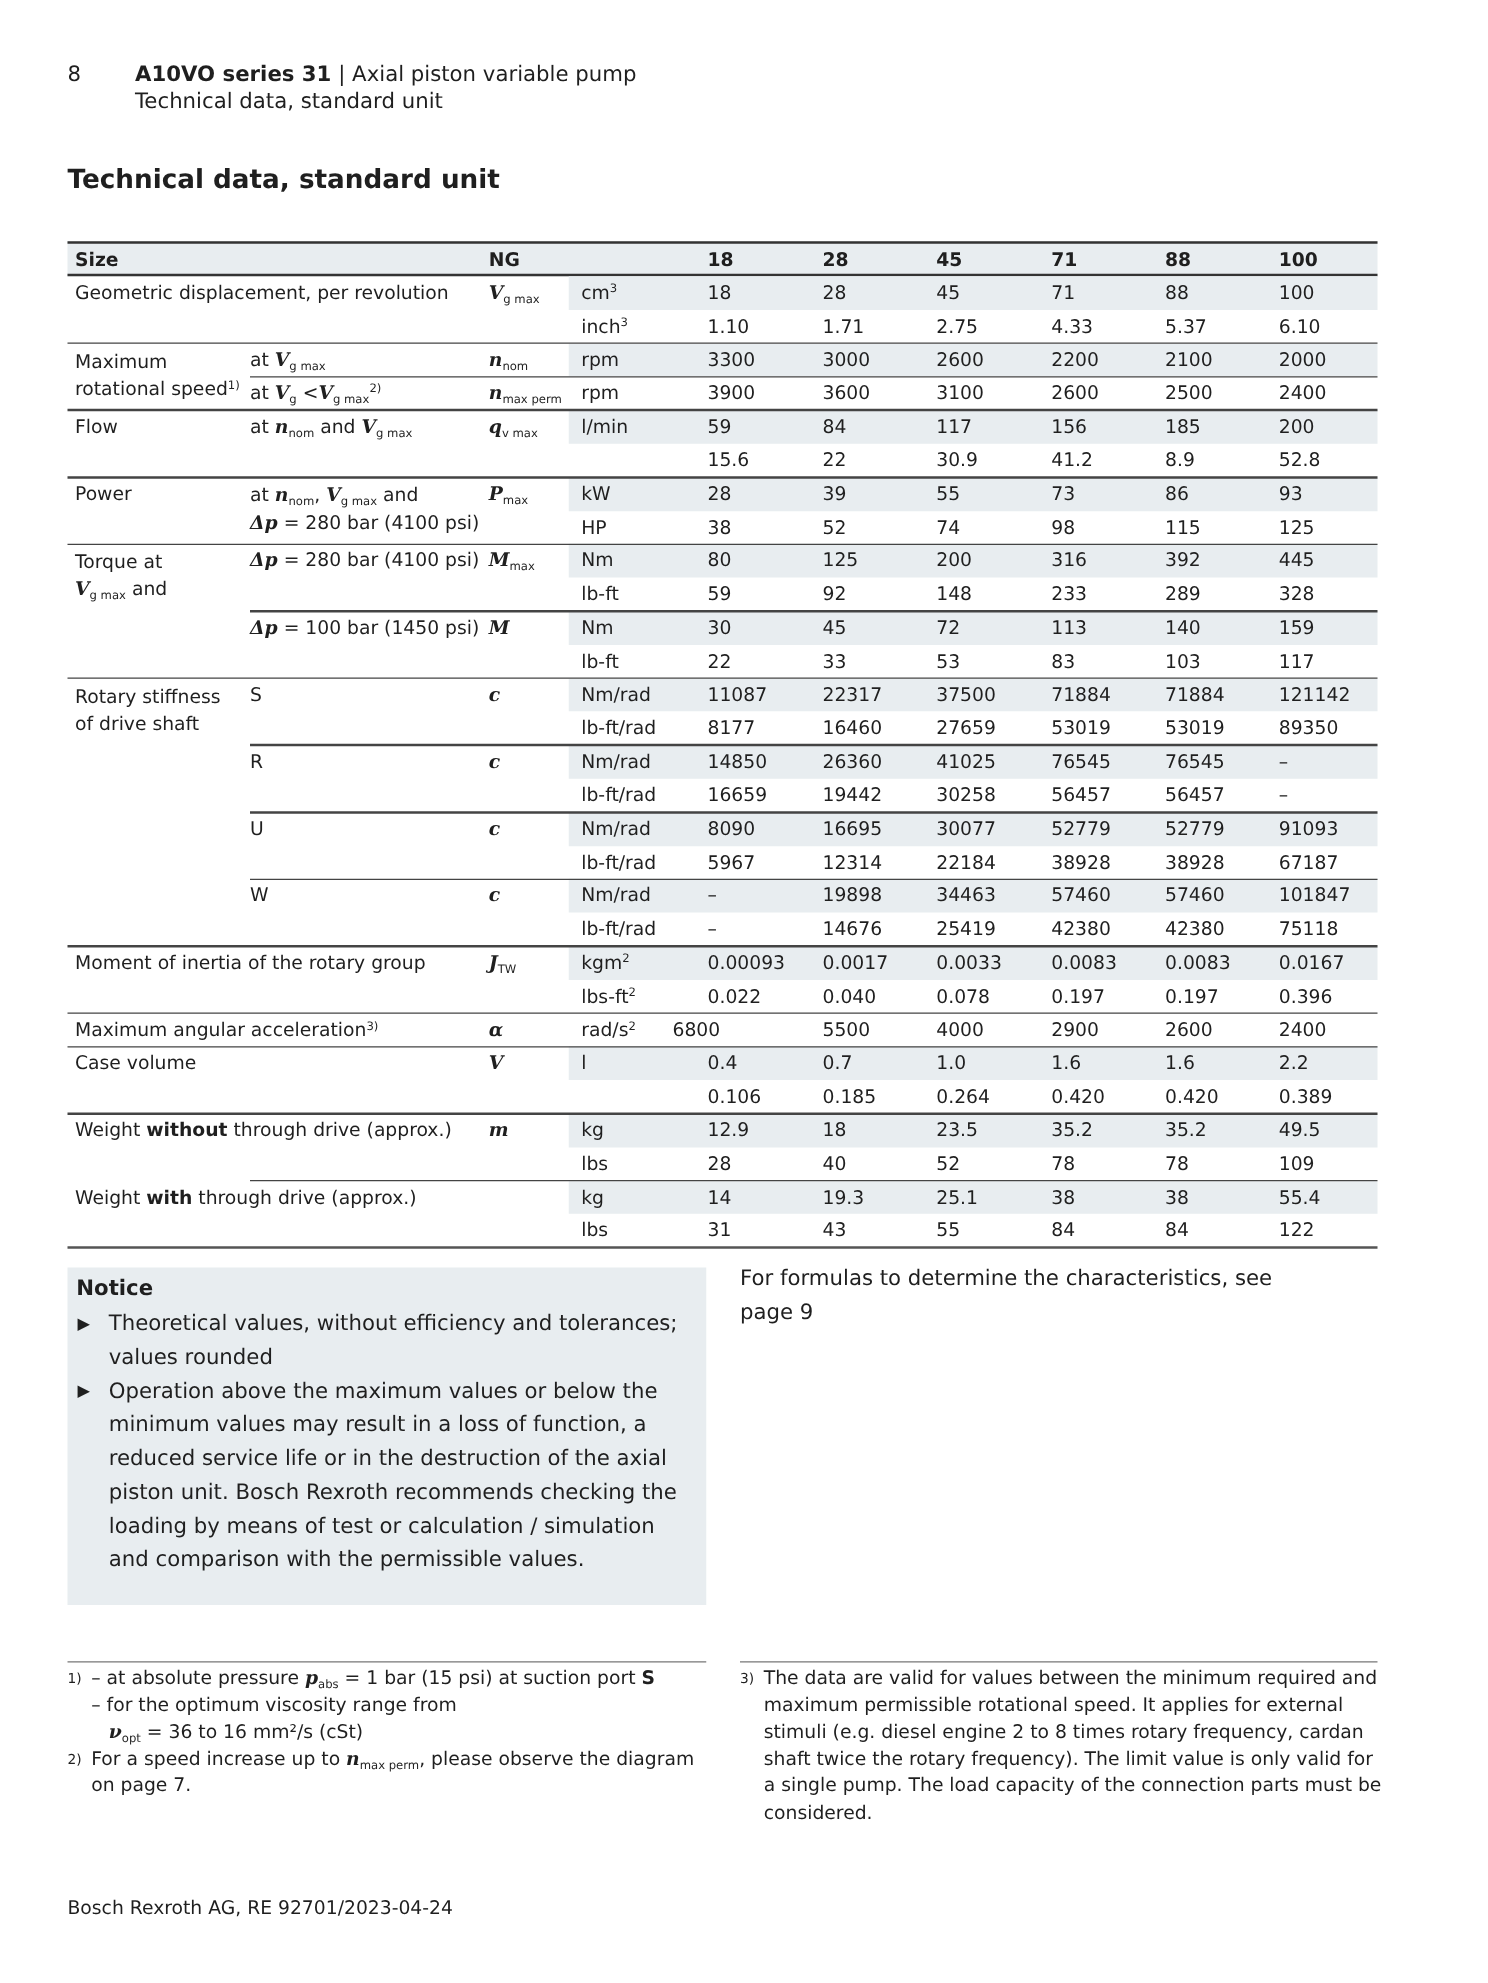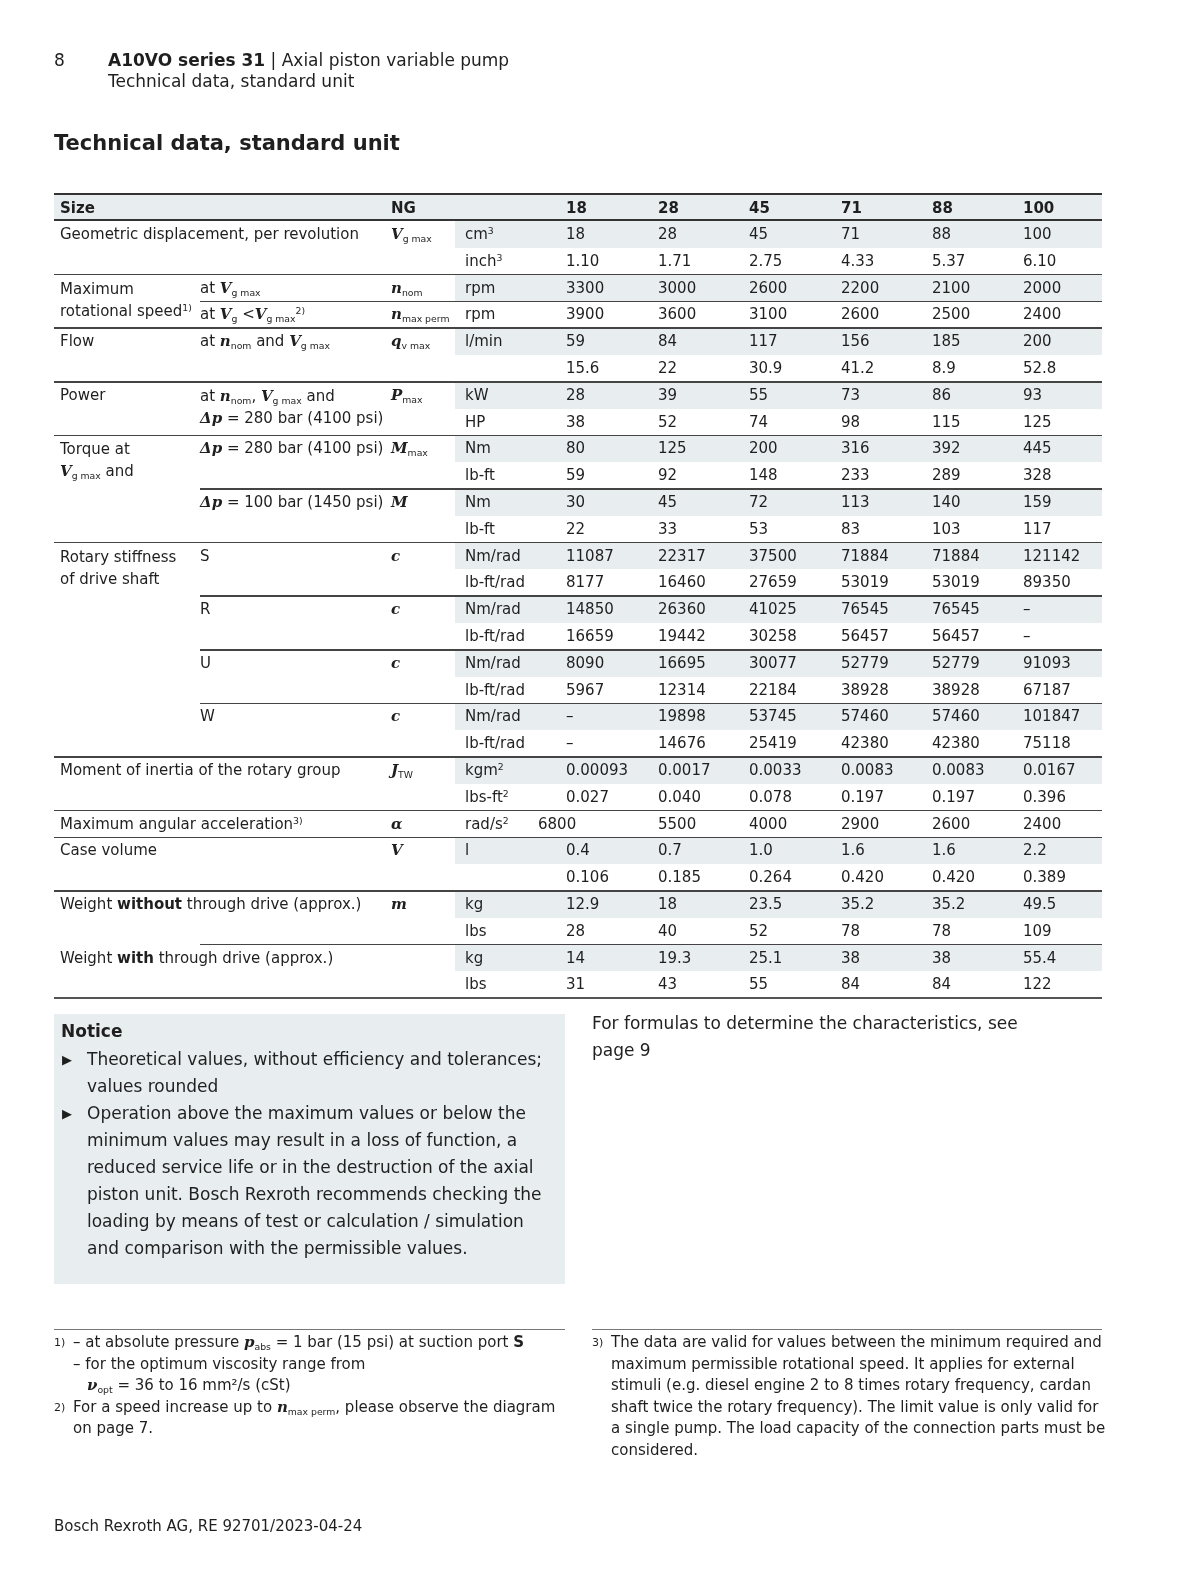--- a/index.html
+++ b/index.html
@@ -267,21 +267,21 @@
         <span class="v" style="left:878px;z-index:1">38928</span>
         <span class="v" style="left:969px;z-index:1">67187</span>
       </div>
       <div class="row">
         <div class="shade"></div>
         <span class="cell c2" style="">W</span>
         <span class="cell c3"><span class="serif-i">c</span></span>
         <span class="cell unitcol" style="z-index:1">Nm/rad</span>
         <span class="v" style="left:512px;z-index:1">–</span>
         <span class="v" style="left:604px;z-index:1">19898</span>
-        <span class="v" style="left:695px;z-index:1">53745</span>
+        <span class="v" style="left:695px;z-index:1">34463</span>
         <span class="v" style="left:787px;z-index:1">57460</span>
         <span class="v" style="left:878px;z-index:1">57460</span>
         <span class="v" style="left:969px;z-index:1">101847</span>
       </div>
       <div class="row">
         <span class="cell unitcol" style="z-index:1">lb-ft/rad</span>
         <span class="v" style="left:512px;z-index:1">–</span>
         <span class="v" style="left:604px;z-index:1">14676</span>
         <span class="v" style="left:695px;z-index:1">25419</span>
         <span class="v" style="left:787px;z-index:1">42380</span>
@@ -295,21 +295,21 @@
         <span class="cell unitcol" style="z-index:1">kgm<sup>2</sup></span>
         <span class="v" style="left:512px;z-index:1">0.00093</span>
         <span class="v" style="left:604px;z-index:1">0.0017</span>
         <span class="v" style="left:695px;z-index:1">0.0033</span>
         <span class="v" style="left:787px;z-index:1">0.0083</span>
         <span class="v" style="left:878px;z-index:1">0.0083</span>
         <span class="v" style="left:969px;z-index:1">0.0167</span>
       </div>
       <div class="row">
         <span class="cell unitcol" style="z-index:1">lbs-ft<sup>2</sup></span>
-        <span class="v" style="left:512px;z-index:1">0.027</span>
+        <span class="v" style="left:512px;z-index:1">0.022</span>
         <span class="v" style="left:604px;z-index:1">0.040</span>
         <span class="v" style="left:695px;z-index:1">0.078</span>
         <span class="v" style="left:787px;z-index:1">0.197</span>
         <span class="v" style="left:878px;z-index:1">0.197</span>
         <span class="v" style="left:969px;z-index:1">0.396</span>
       </div>
       <div class="row">
         <span class="cell c1" style="">Maximum angular acceleration<sup>3)</sup></span>
         <span class="cell c3"><span class="serif-i">α</span></span>
         <span class="cell unitcol" style="z-index:1">rad/s<sup>2</sup></span>

